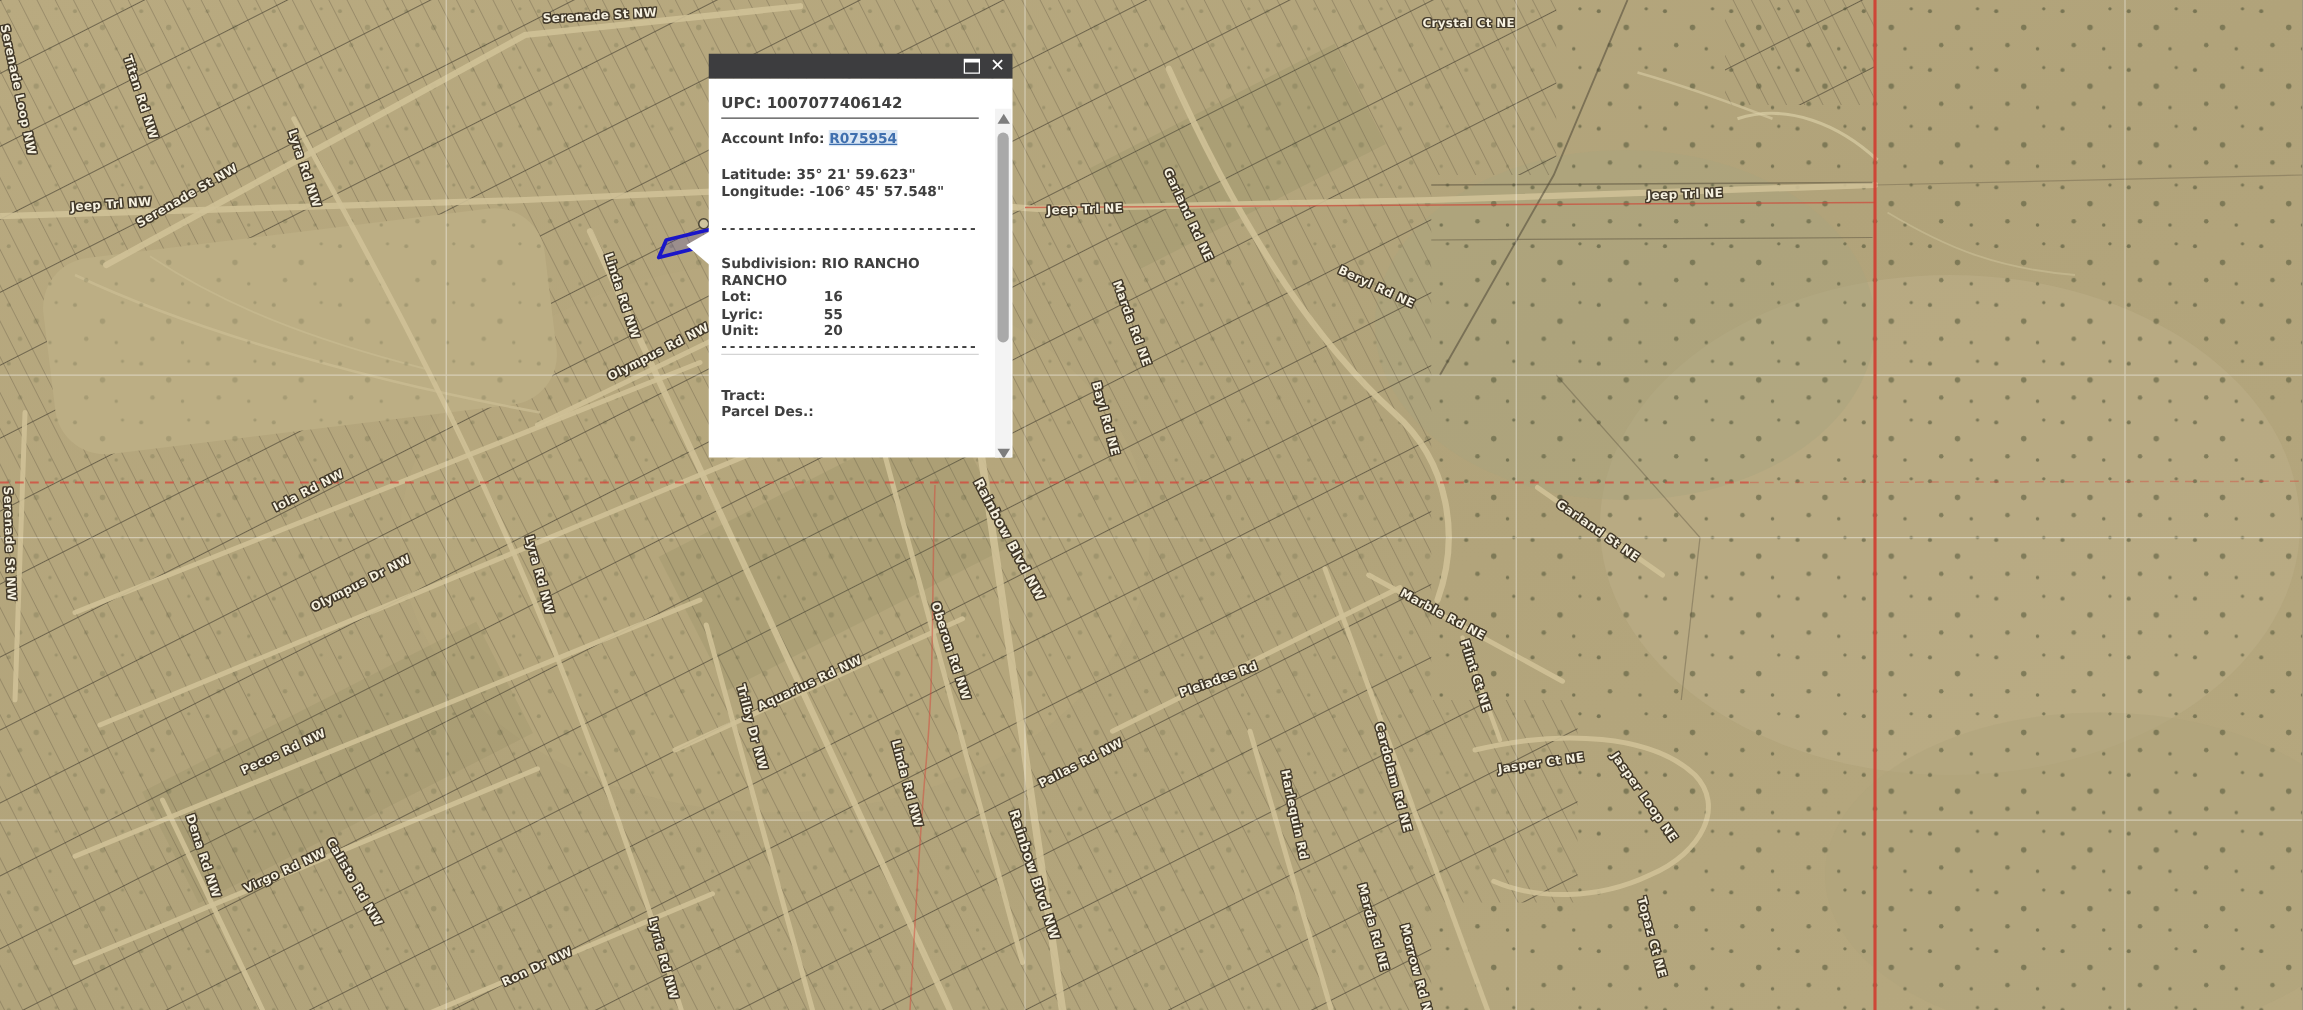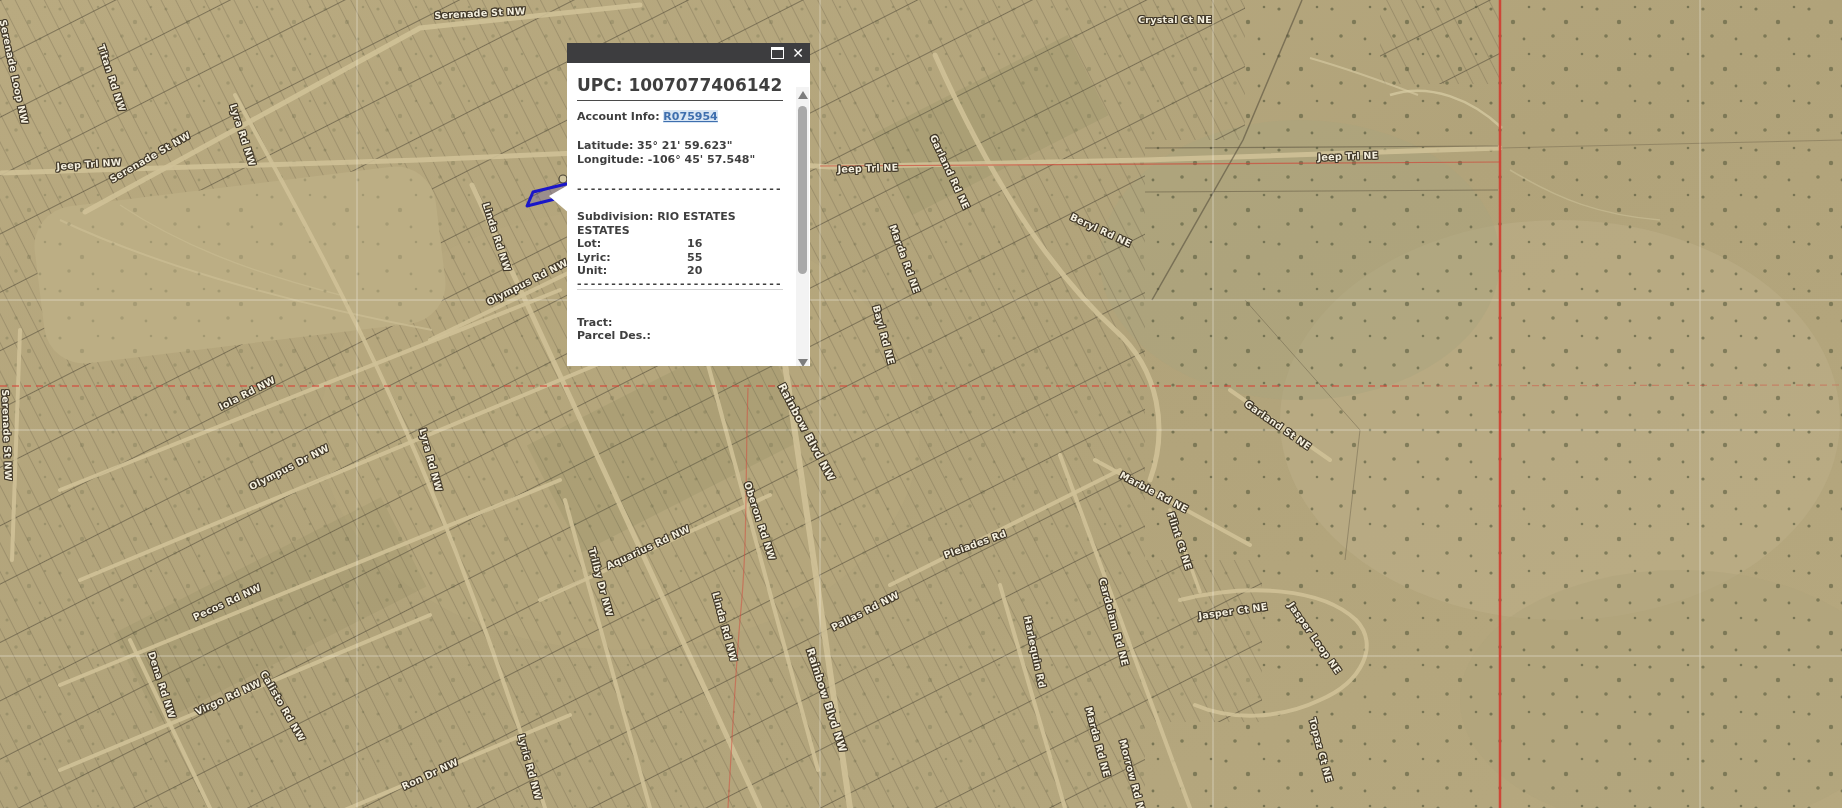--- a/index.html
+++ b/index.html
@@ -17,30 +17,30 @@
   #callout-tri{position:absolute;left:549px;top:182px;z-index:8;}
   #popup{position:absolute;left:567px;top:43px;width:243px;z-index:10;
          font-family:"DejaVu Sans",sans-serif;}
   #popup .titlebar{height:20px;background:#3d3d3f;display:flex;justify-content:flex-end;
          align-items:center;gap:8px;padding-right:6px;}
   .btn-restore{width:11px;height:8px;border:1px solid #fff;border-top:3px solid #fff;cursor:pointer;}
   .btn-close{color:#fff;font-weight:bold;font-size:14px;line-height:14px;cursor:pointer;
              font-family:"DejaVu Sans",sans-serif;}
   #popup .content{position:relative;background:#ffffff;height:291px;overflow:hidden;
          padding:12px 26px 0 10px;color:#3f3f3f;font-weight:bold;font-size:11px;}
-  .row-upc{margin-bottom:5px;font-size:17px;}
+  .row-upc{margin-bottom:5px;font-size:12px;}
   .hr-line{border:none;border-top:1px solid #4a4a4a;margin:5px 0 9px 0;width:206px;}
   .row-account{margin-bottom:16px;}
   .acct-link{color:#3f6fae;text-decoration:underline;background:#d9e6f4;cursor:pointer;}
   .row-lat{line-height:14px;}
   .row-lon{line-height:14px;margin-bottom:16px;}
   .row-dashes{width:206px;overflow:hidden;white-space:nowrap;letter-spacing:2.3px;
               margin-bottom:15px;line-height:12px;}
   .row-sub{width:196px;line-height:13.5px;}
-  .field-row{display:flex;line-height:13.5px;gap:28px;}
+  .field-row{display:flex;line-height:13.5px;}
   .field-row .flabel{width:82px;}
   .row-dashes2{width:206px;overflow:hidden;white-space:nowrap;letter-spacing:2.3px;
                border-bottom:1px solid #d4d4d4;margin:0 0 4px 0;line-height:11px;}
   .row-tract{line-height:13.5px;margin-top:26px;}
   .row-parceldes{line-height:13.5px;margin-bottom:13px;}
   .row-note{font-weight:normal;font-size:10.8px;line-height:13.5px;width:214px;color:#4c4c4c;}
   
   .vscroll{position:absolute;right:1px;top:24px;width:13px;height:284px;background:#f3f3f3;}
   .sb-arrow{position:absolute;left:2px;width:0;height:0;border-left:5px solid transparent;
             border-right:5px solid transparent;cursor:pointer;}
@@ -212,21 +212,21 @@
       <div class="btn-restore" title="Maximize"></div>
       <div class="btn-close">✕</div>
     </div>
     <div class="content">
       <div class="row-upc">UPC: 1007077406142</div>
       <hr class="hr-line">
       <div class="row-account"><span>Account Info: </span><span class="acct-link">R075954</span></div>
       <div class="row-lat">Latitude: 35° 21' 59.623"</div>
       <div class="row-lon">Longitude: -106° 45' 57.548"</div>
       <div class="row-dashes">-------------------------------</div>
-      <div class="row-sub">Subdivision: RIO ESTATES ESTATES</div>
+      <div class="row-sub">Subdivision: RIO RANCHO RANCHO</div>
       <div id="parcel-fields">
           <div class="field-row">
             <span class="flabel">Lot:</span>
             <span>16</span>
           </div>
           <div class="field-row">
             <span class="flabel">Lyric:</span>
             <span>55</span>
           </div>
           <div class="field-row">

